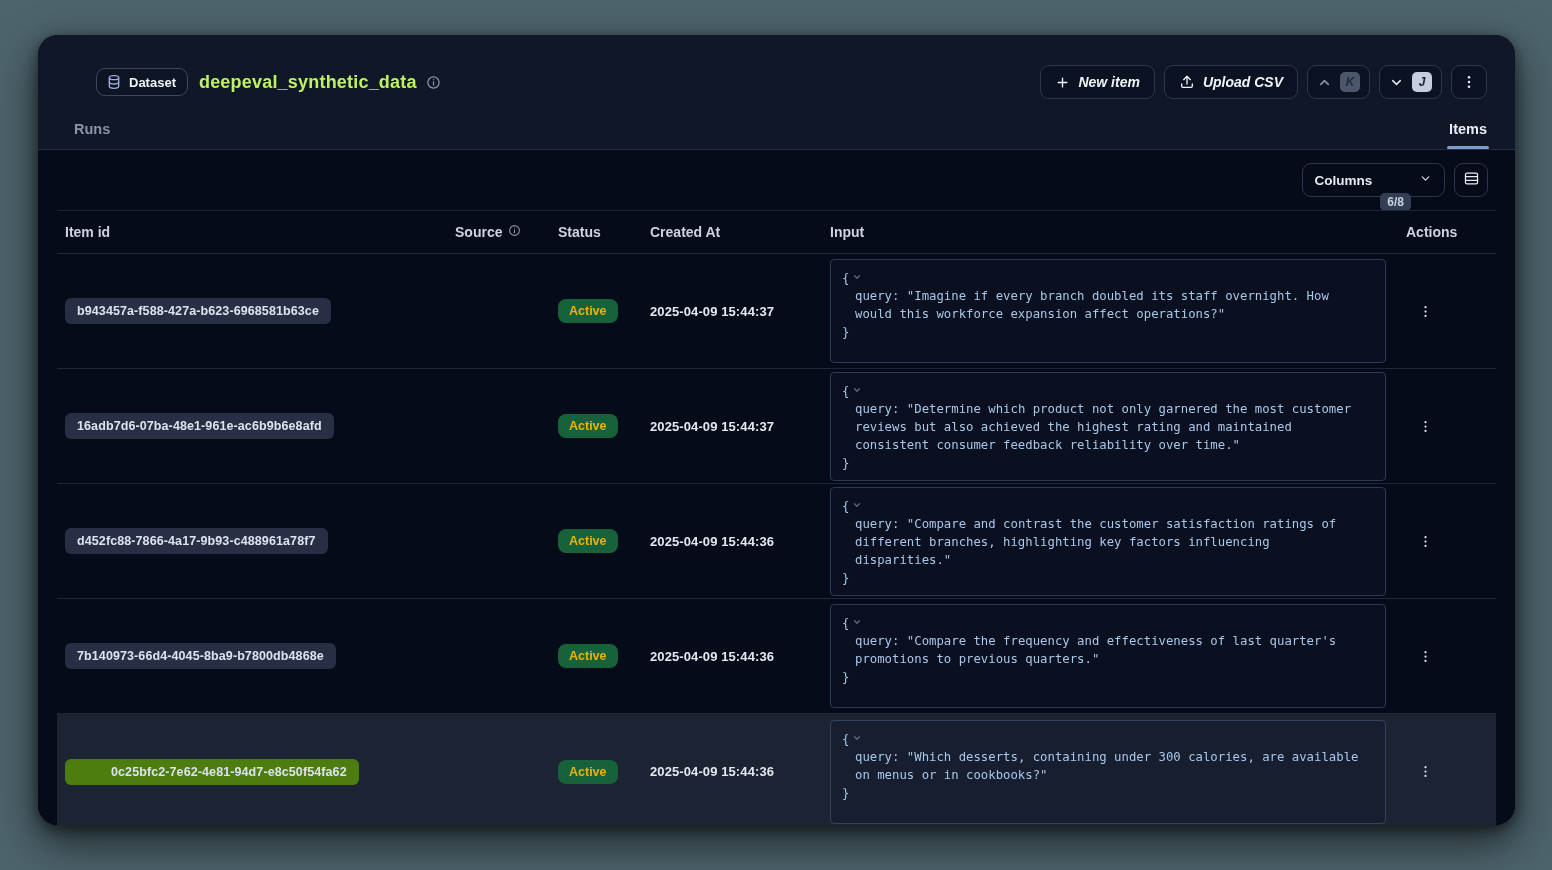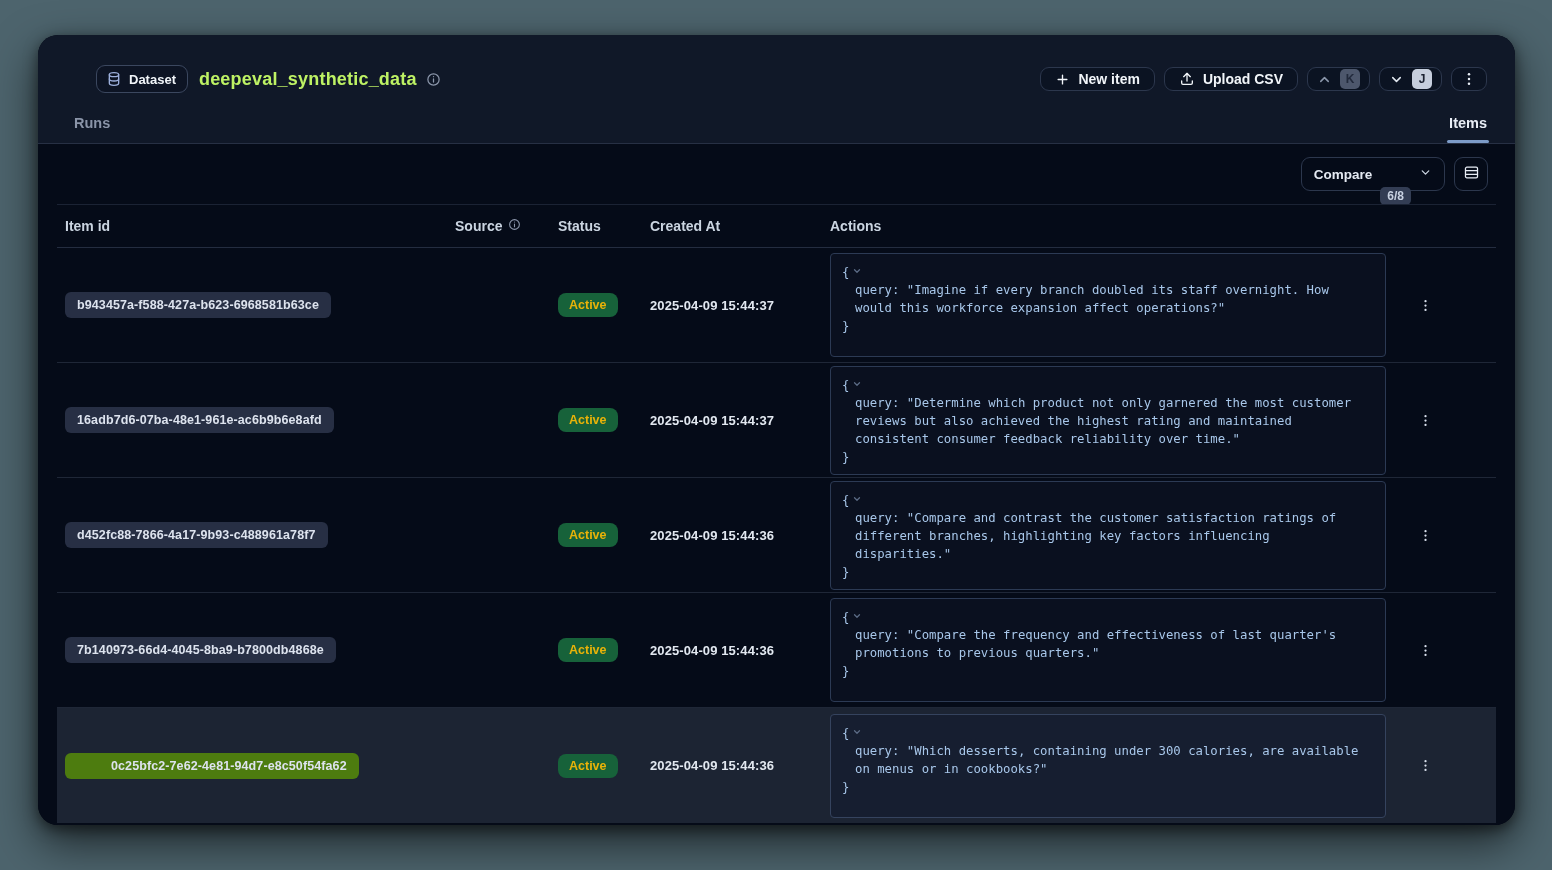--- a/index.html
+++ b/index.html
@@ -56,29 +56,30 @@
   .header-actions {
     margin-left: auto;
     display: flex;
     align-items: center;
     gap: 9px;
   }
   .btn {
     display: inline-flex;
     align-items: center;
     gap: 8px;
-    height: 24px;
+    height: 34px;
     padding: 0 14px;
     background: #0b1322;
     border: 1px solid #2c374d;
     border-radius: 9px;
     color: #f1f5f9;
     font-size: 14px;
     font-weight: 600;
     cursor: pointer;
+    font-style: italic;
   }
   .btn svg { display: block; }
   .btn.icon-only { padding: 0 9px; }
   .key-badge {
     width: 20px; height: 20px;
     border-radius: 5px;
     display: inline-flex;
     align-items: center;
     justify-content: center;
     font-size: 12px;
@@ -324,21 +325,21 @@
     <div class="tabs-row">
       <div class="tab">Runs</div>
       <div class="tab active">Items</div>
     </div>
   </div>
 
   <div class="content">
 
     <div class="toolbar">
       <button class="columns-btn">
-        <span>Compare</span>
+        <span>Columns</span>
         <span class="columns-count">6/8</span>
         <span>
           <svg width="13" height="13" viewBox="0 0 24 24" fill="none" stroke="#cbd5e1" stroke-width="2.4" stroke-linecap="round" stroke-linejoin="round">
             <path d="M6 9l6 6 6-6"></path>
           </svg>
         </span>
       </button>
       <button class="rowheight-btn">
         <span>
           <svg width="17" height="17" viewBox="0 0 24 24" fill="none" stroke="#e8edf5" stroke-width="1.8">
@@ -358,20 +359,21 @@
           <span>
             <svg width="13" height="13" viewBox="0 0 24 24" fill="none" stroke="#8b96aa" stroke-width="2" stroke-linecap="round">
               <circle cx="12" cy="12" r="9"></circle>
                 <path d="M12 11v5"></path>
                 <path d="M12 7.5h.01"></path>
             </svg>
           </span>
         </div>
         <div class="th">Status</div>
         <div class="th">Created At</div>
+        <div class="th">Input</div>
         <div class="th">Actions</div>
       </div>
 
       <div class="trow">
         <div class="cell"><span class="id-pill">b943457a-f588-427a-b623-6968581b63ce</span></div>
         <div class="cell"></div>
         <div class="cell"><span class="status-badge">Active</span></div>
         <div class="cell created-at">2025-04-09 15:44:37</div>
         <div class="cell">
           <div class="input-box">

